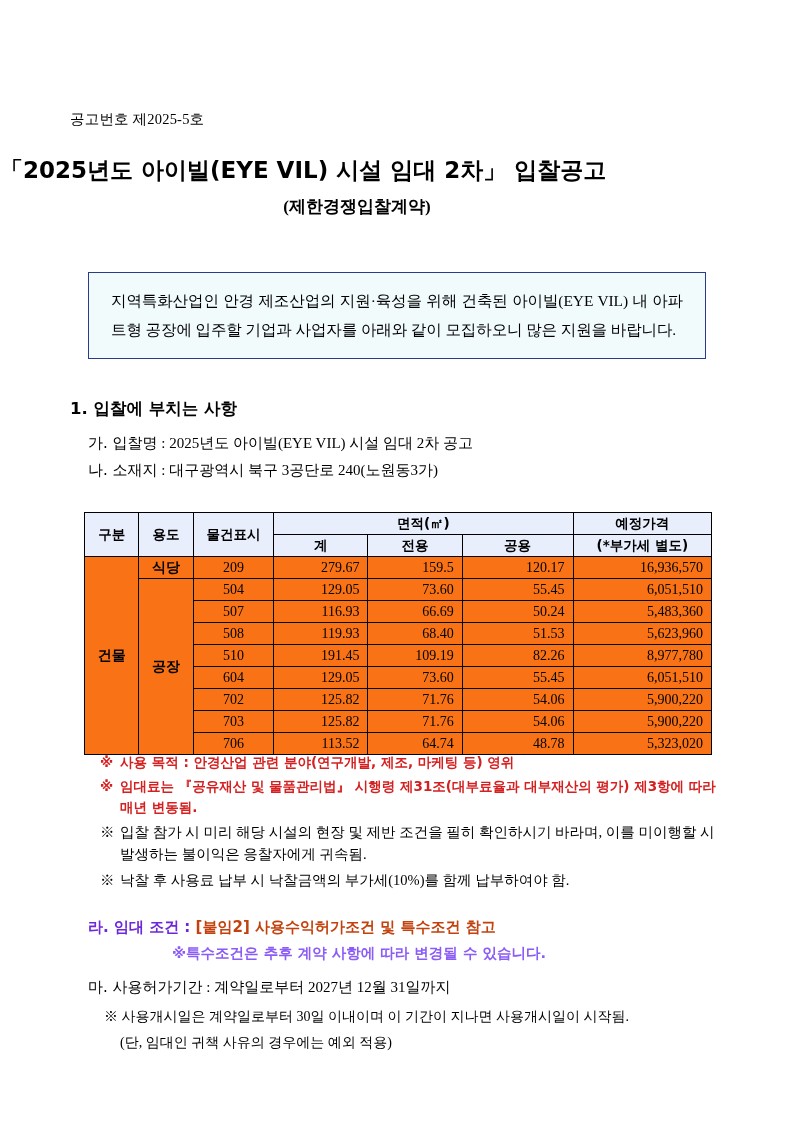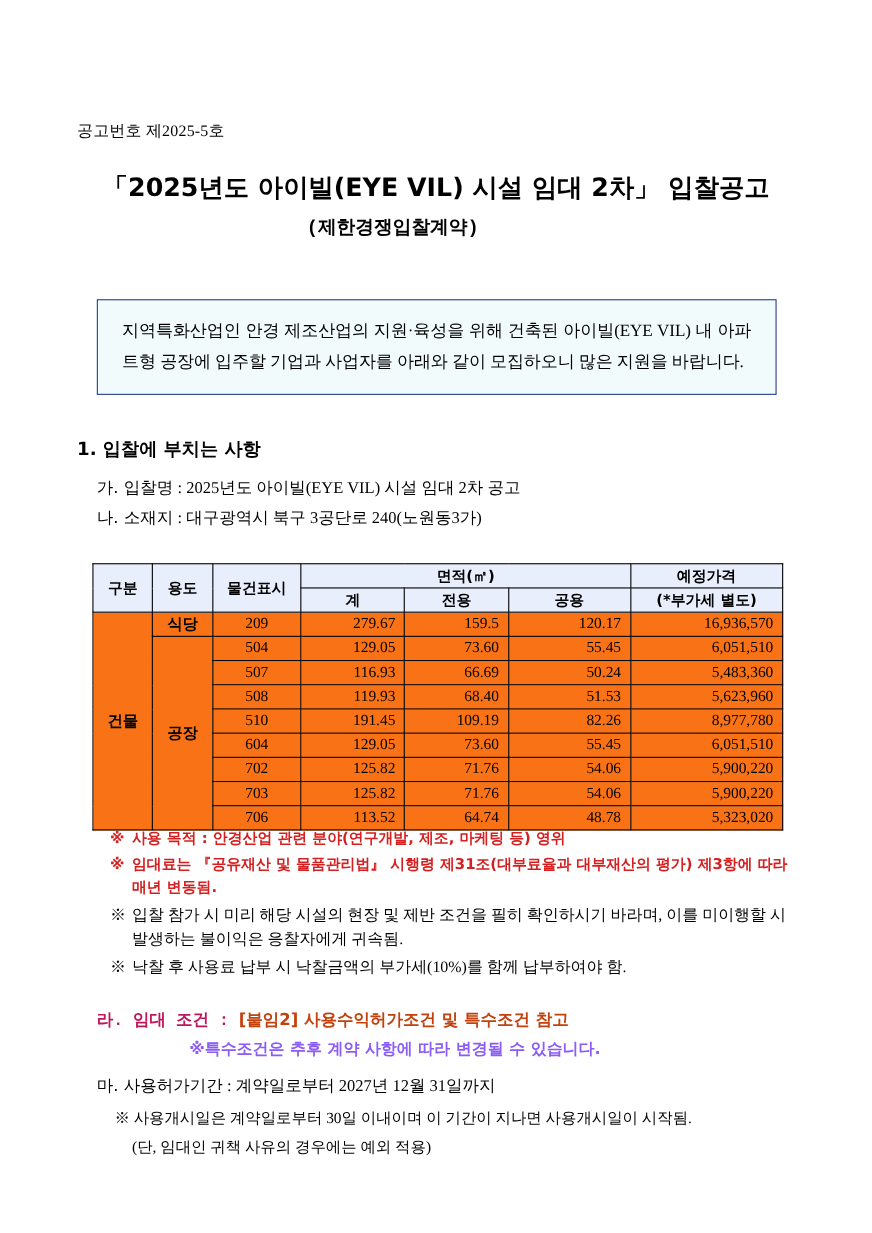--- a/index.html
+++ b/index.html
@@ -28,33 +28,32 @@
     left: 70px;
     top: 110px;
     font-size: 14.5px;
     letter-spacing: 0.2px;
   }
   .title-main {
     position: absolute;
     left: 0;
     top: 155px;
     width: 793px;
-    text-align: center;
     font-family: "DejaVu Sans", "Liberation Sans", sans-serif;
     font-weight: bold;
     font-size: 23px;
     letter-spacing: 0px;
   }
   .title-sub {
     position: absolute;
     left: 0;
     top: 195px;
     width: 714px;
     text-align: center;
-    font-family: Liberation Mono, monospace;
+    font-family: Liberation Serif, serif;
     font-weight: bold;
     font-size: 17px;
   }
   .intro-box {
     position: absolute;
     left: 88px;
     top: 272px;
     width: 618px;
     box-sizing: border-box;
     border: 1px solid #2a3b8f;
@@ -160,21 +159,21 @@
     line-height: 1.55;
   }
 
   #item-d { left: 88px; top: 918px; }
   #item-d .lbl, #item-d .val {
     font-family: "DejaVu Sans", "Liberation Sans", sans-serif;
     font-weight: bold;
     color: #c2410c;
     font-size: 15px;
   }
-  #item-d .lbl-k { color: #be185d; font-family: Liberation Mono, monospace; }
+  #item-d .lbl-k { color: #6d28d9; }
   .warn-red {
     position: absolute;
     left: 172px;
     top: 944px;
     color: #8b5cf6;
     font-family: "DejaVu Sans", "Liberation Sans", sans-serif;
     font-weight: bold;
     font-size: 14.5px;
   }
   #item-e { left: 88px; top: 978px; }

